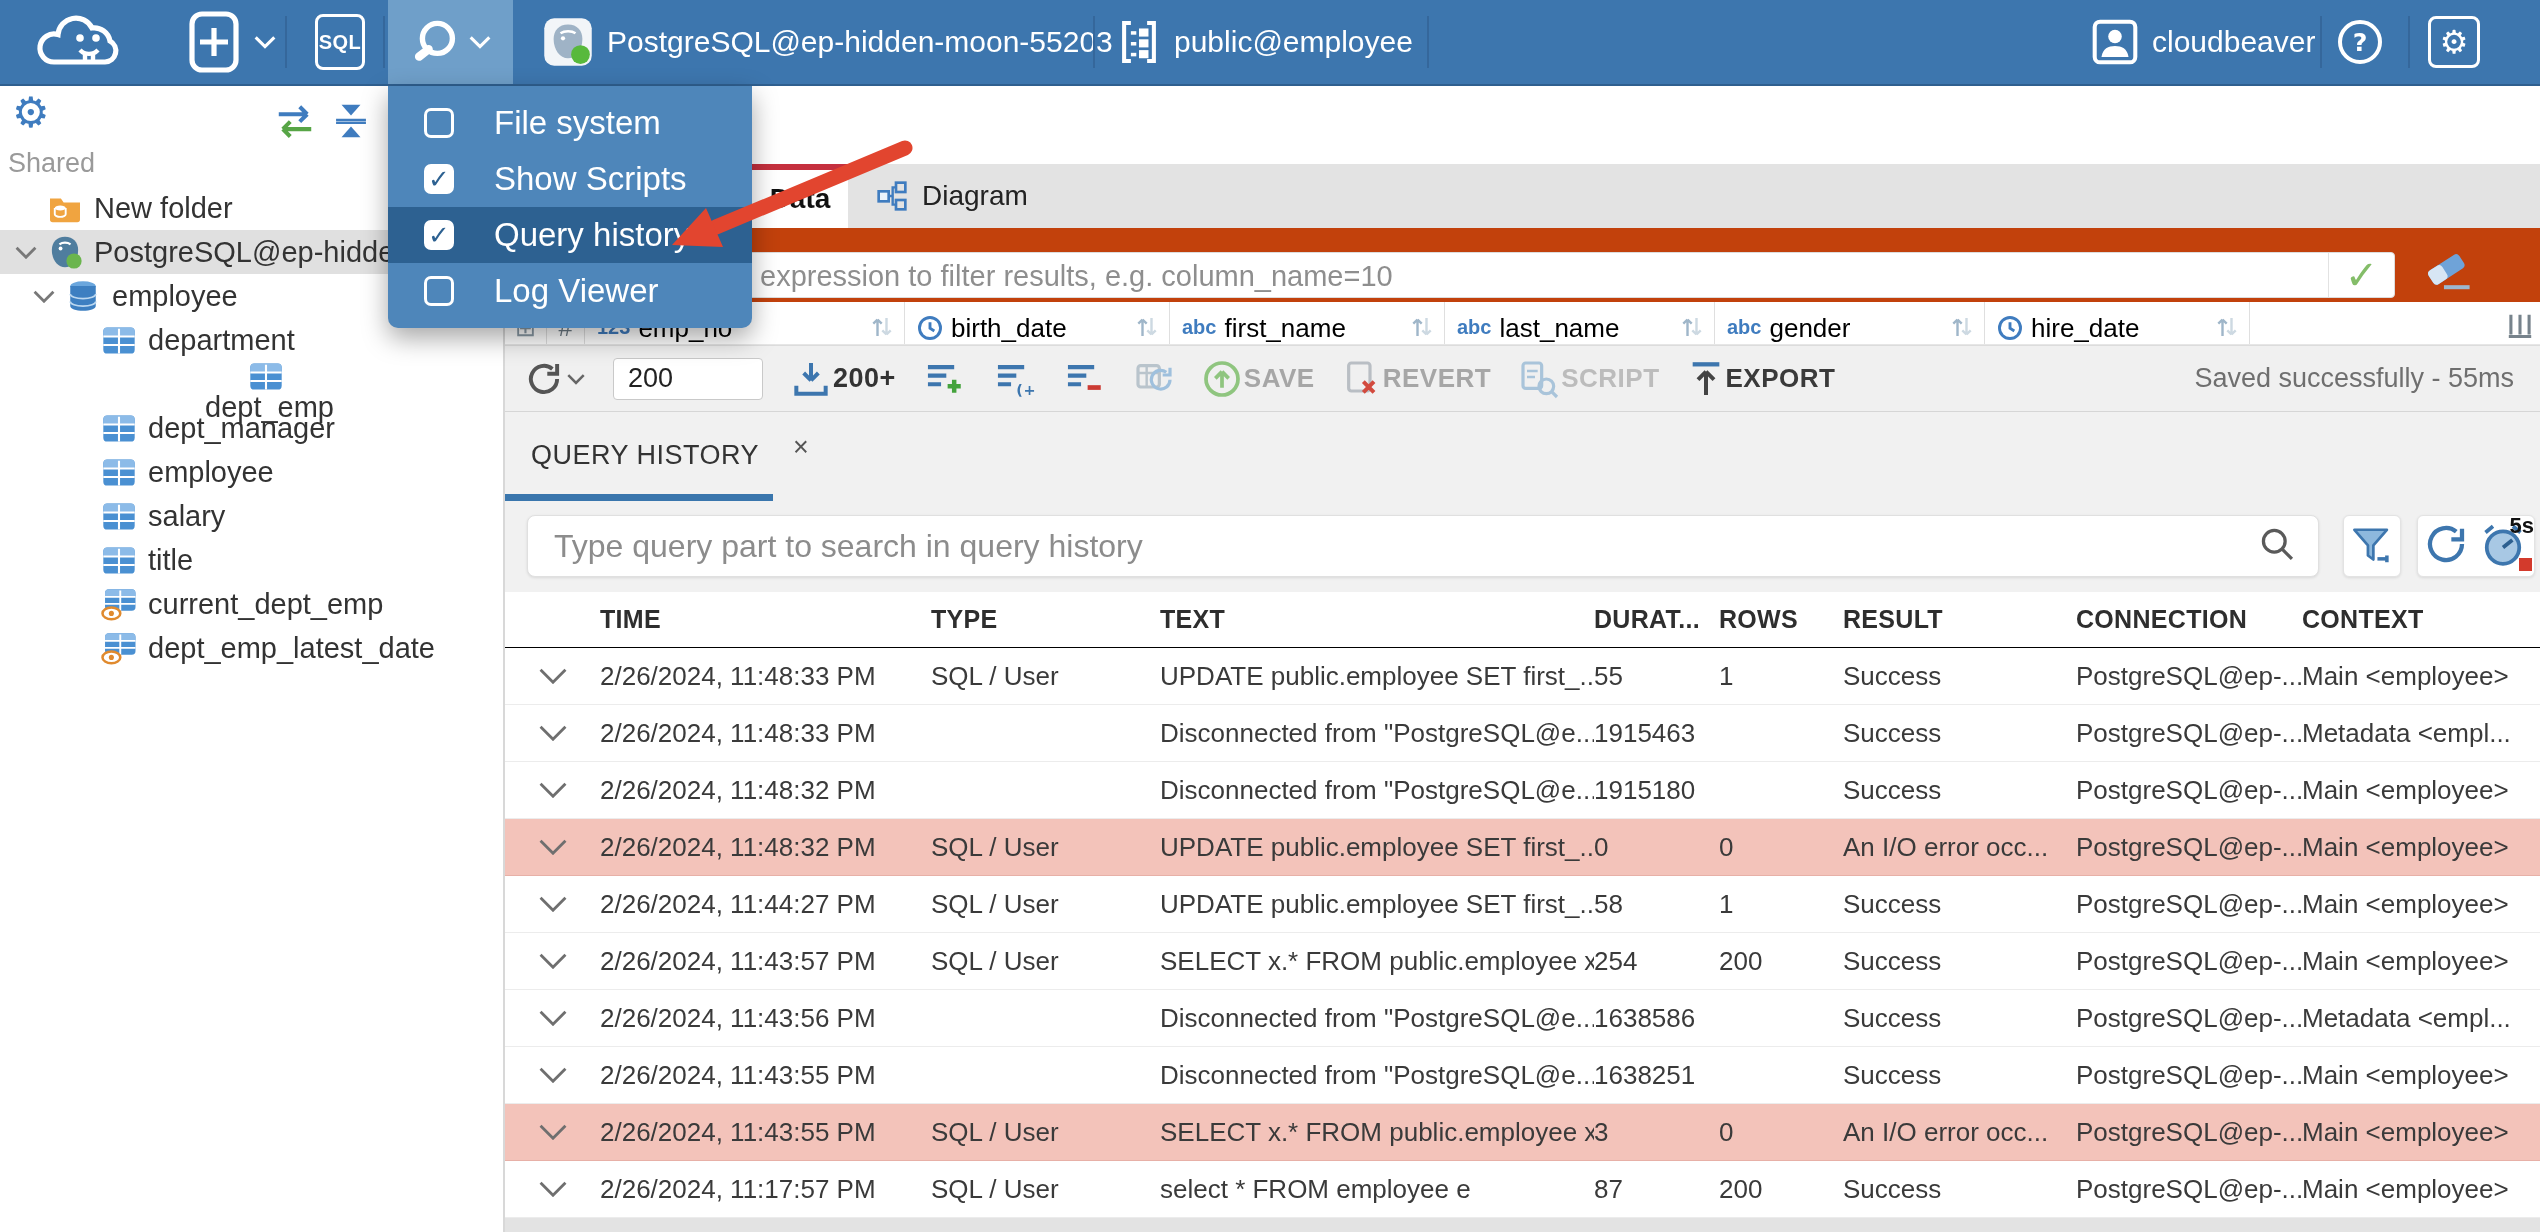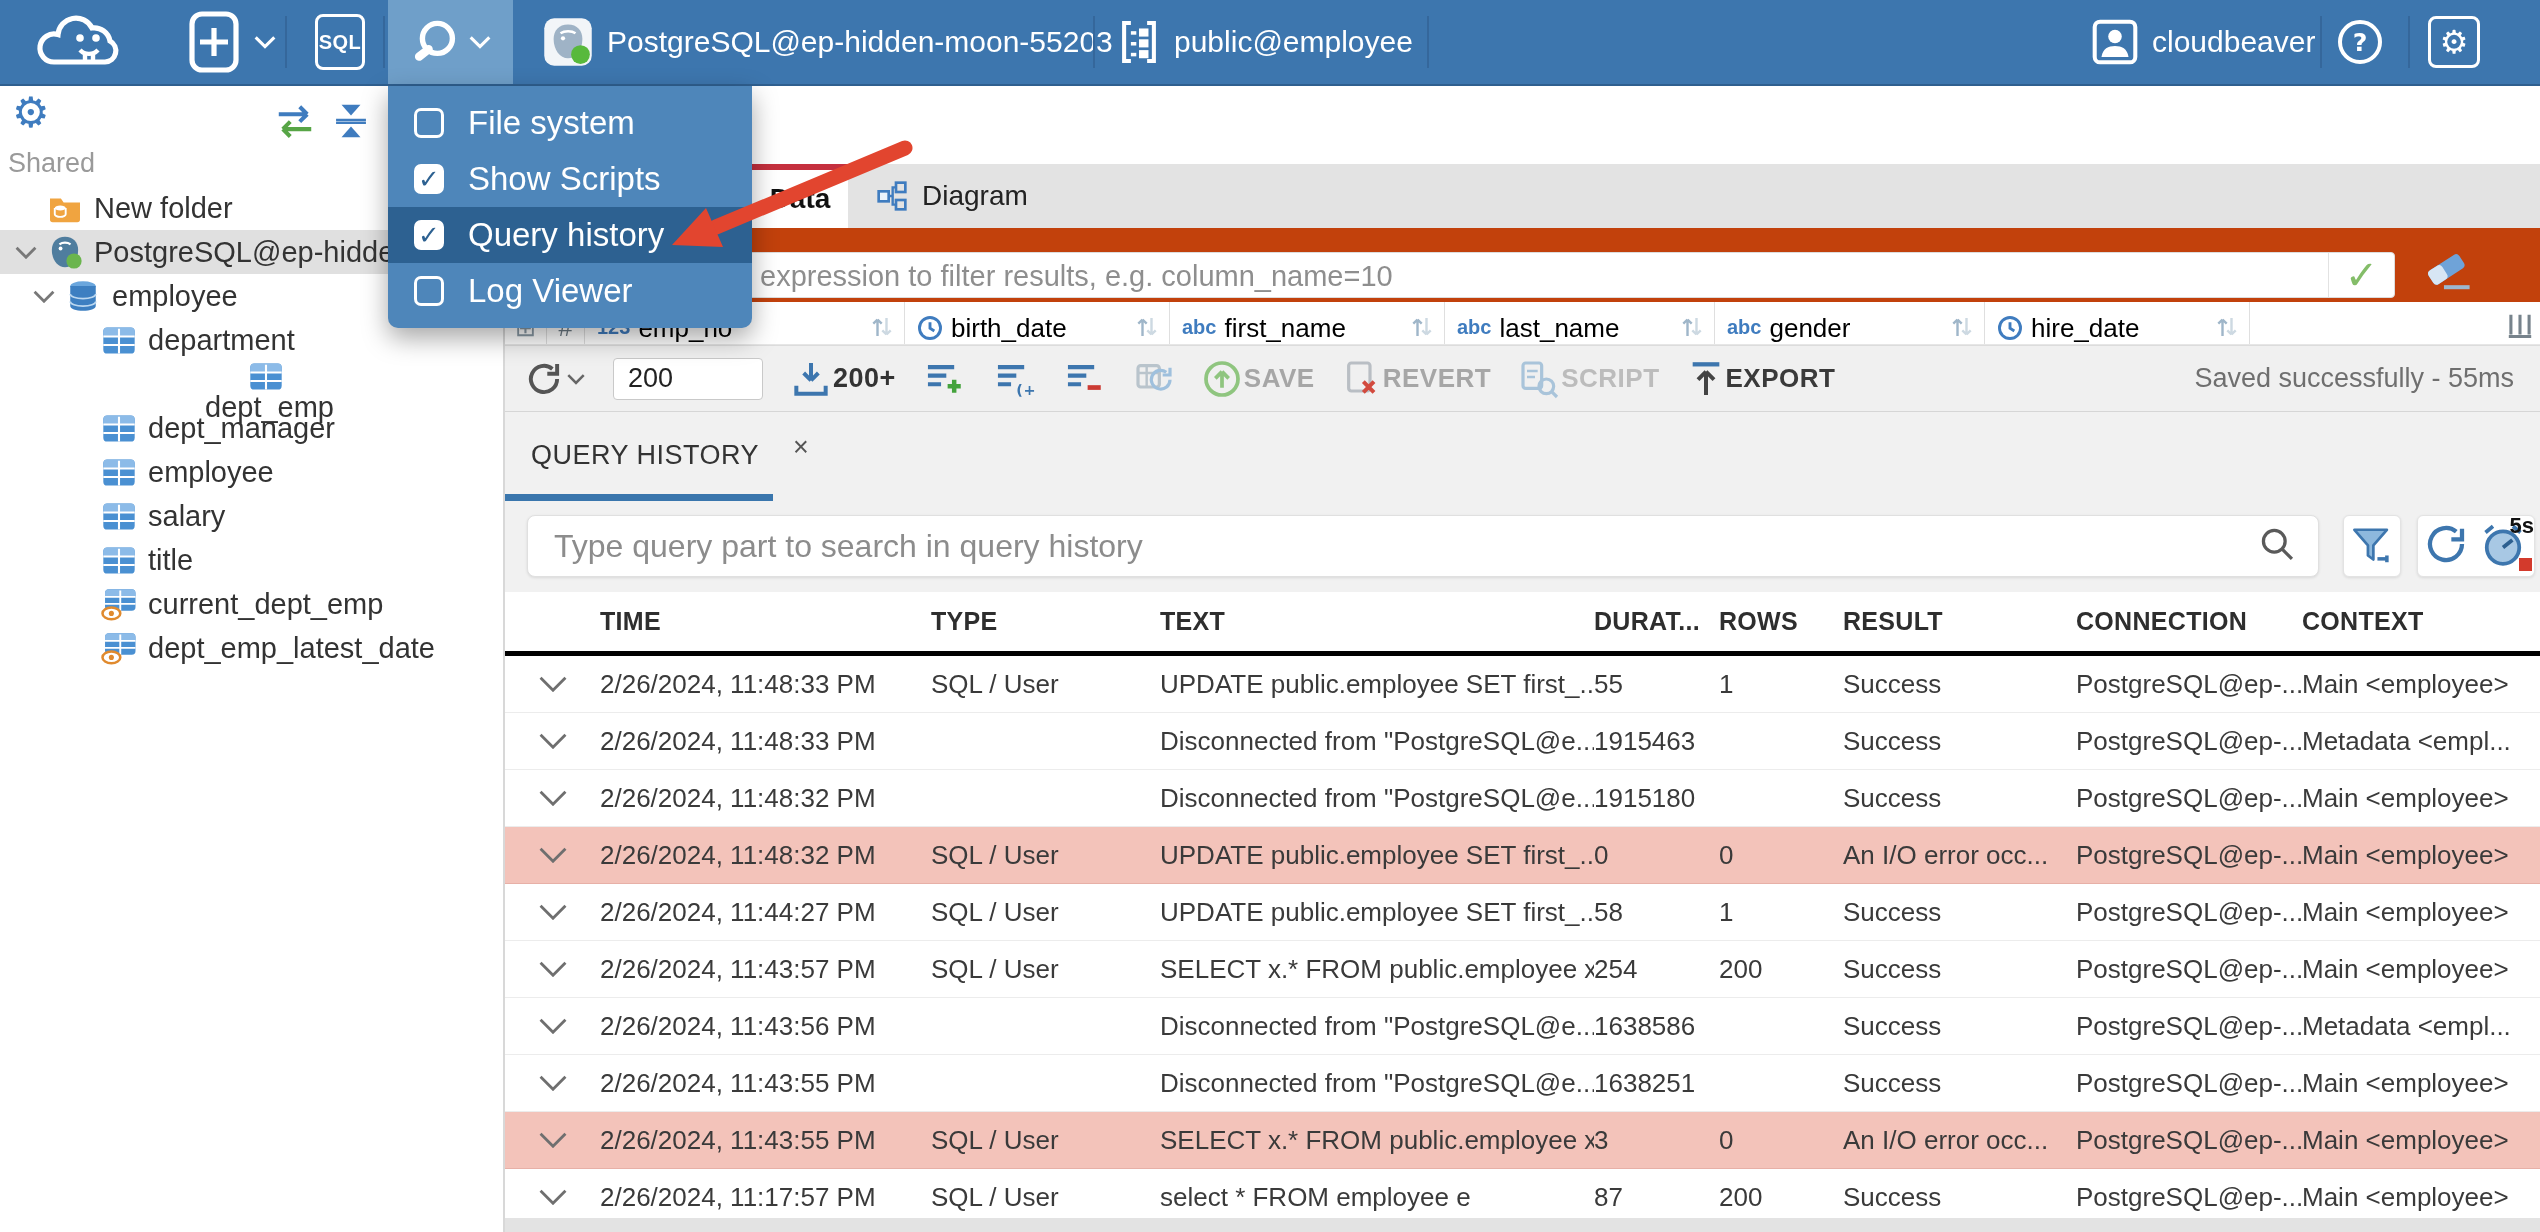--- a/index.html
+++ b/index.html
@@ -16,21 +16,21 @@
   .tools-block{position:absolute;left:388px;top:0;width:125px;height:84px;background:#6f9fc9;
                display:flex;align-items:center;justify-content:center;gap:10px;}
   .sqlbox{width:50px;height:56px;border:3px solid #fff;border-radius:8px;display:flex;
           align-items:center;justify-content:center;font-size:20px;font-weight:bold;letter-spacing:.5px;}
   .gearbox{width:52px;height:52px;border:3px solid #fff;border-radius:8px;display:flex;
            align-items:center;justify-content:center;font-size:32px;font-family:"DejaVu Sans",sans-serif;}
 
   
   .menu{position:absolute;left:388px;top:86px;width:364px;background:#4e86ba;z-index:50;
         border-radius:0 0 10px 10px;box-shadow:0 10px 26px rgba(0,0,0,.35);padding:9px 0;}
-  .menu-item{height:56px;display:flex;align-items:center;gap:24px;padding:0 26px;
+  .menu-item{height:56px;display:flex;align-items:center;gap:40px;padding:0 36px;
              font-size:33px;color:#fff;white-space:nowrap;}
   .menu-item.hl{background:#2d6191;}
   .cb{width:30px;height:30px;border:3px solid #fff;border-radius:7px;flex:0 0 auto;display:flex;
       align-items:center;justify-content:center;font-size:26px;font-weight:bold;color:#2d6191;
       font-family:"DejaVu Sans",sans-serif;}
   .cb.checked{background:#fff;}
 
   .arrow-overlay{position:absolute;left:0;top:0;z-index:60;pointer-events:none;}
 
   
@@ -109,21 +109,21 @@
            justify-content:space-around;}
   .qh-filterbtn{left:1838px;width:58px;}
   .qh-refreshgroup{left:1912px;width:118px;}
   .timer-wrap{position:relative;width:52px;height:54px;}
   .timer-5s{position:absolute;right:-4px;top:-6px;font-size:22px;font-weight:bold;color:#111;}
   .timer-stop{position:absolute;right:-2px;bottom:2px;width:13px;height:13px;background:#d33a2c;}
 
   .htable{position:absolute;left:0;top:180px;width:2035px;background:#fff;}
   .hgrid{display:grid;grid-template-columns:95px 331px 229px 434px 125px 124px 233px 226px 238px;
          align-items:center;}
-  .hhead{height:64px;border-bottom:5px solid #000000;}
+  .hhead{height:56px;border-bottom:1px solid #000000;}
   .hhead .hcell{font-weight:bold;font-size:25px;color:#2e2e2e;letter-spacing:.3px;}
   .hrow{height:57px;border-bottom:1px solid #ececec;font-size:26px;color:#3a3a3a;background:#fff;}
   .hrow.err{background:#f3c3ba;border-bottom-color:#e7b0a7;}
   .hcell{overflow:hidden;white-space:nowrap;padding-right:14px;}
   .hexp{display:flex;justify-content:center;padding-right:0;}
   .table-bottom{position:absolute;left:0;top:806px;width:2035px;height:14px;background:#e3e3e3;}
 </style>
 </head>
 <body>
 

